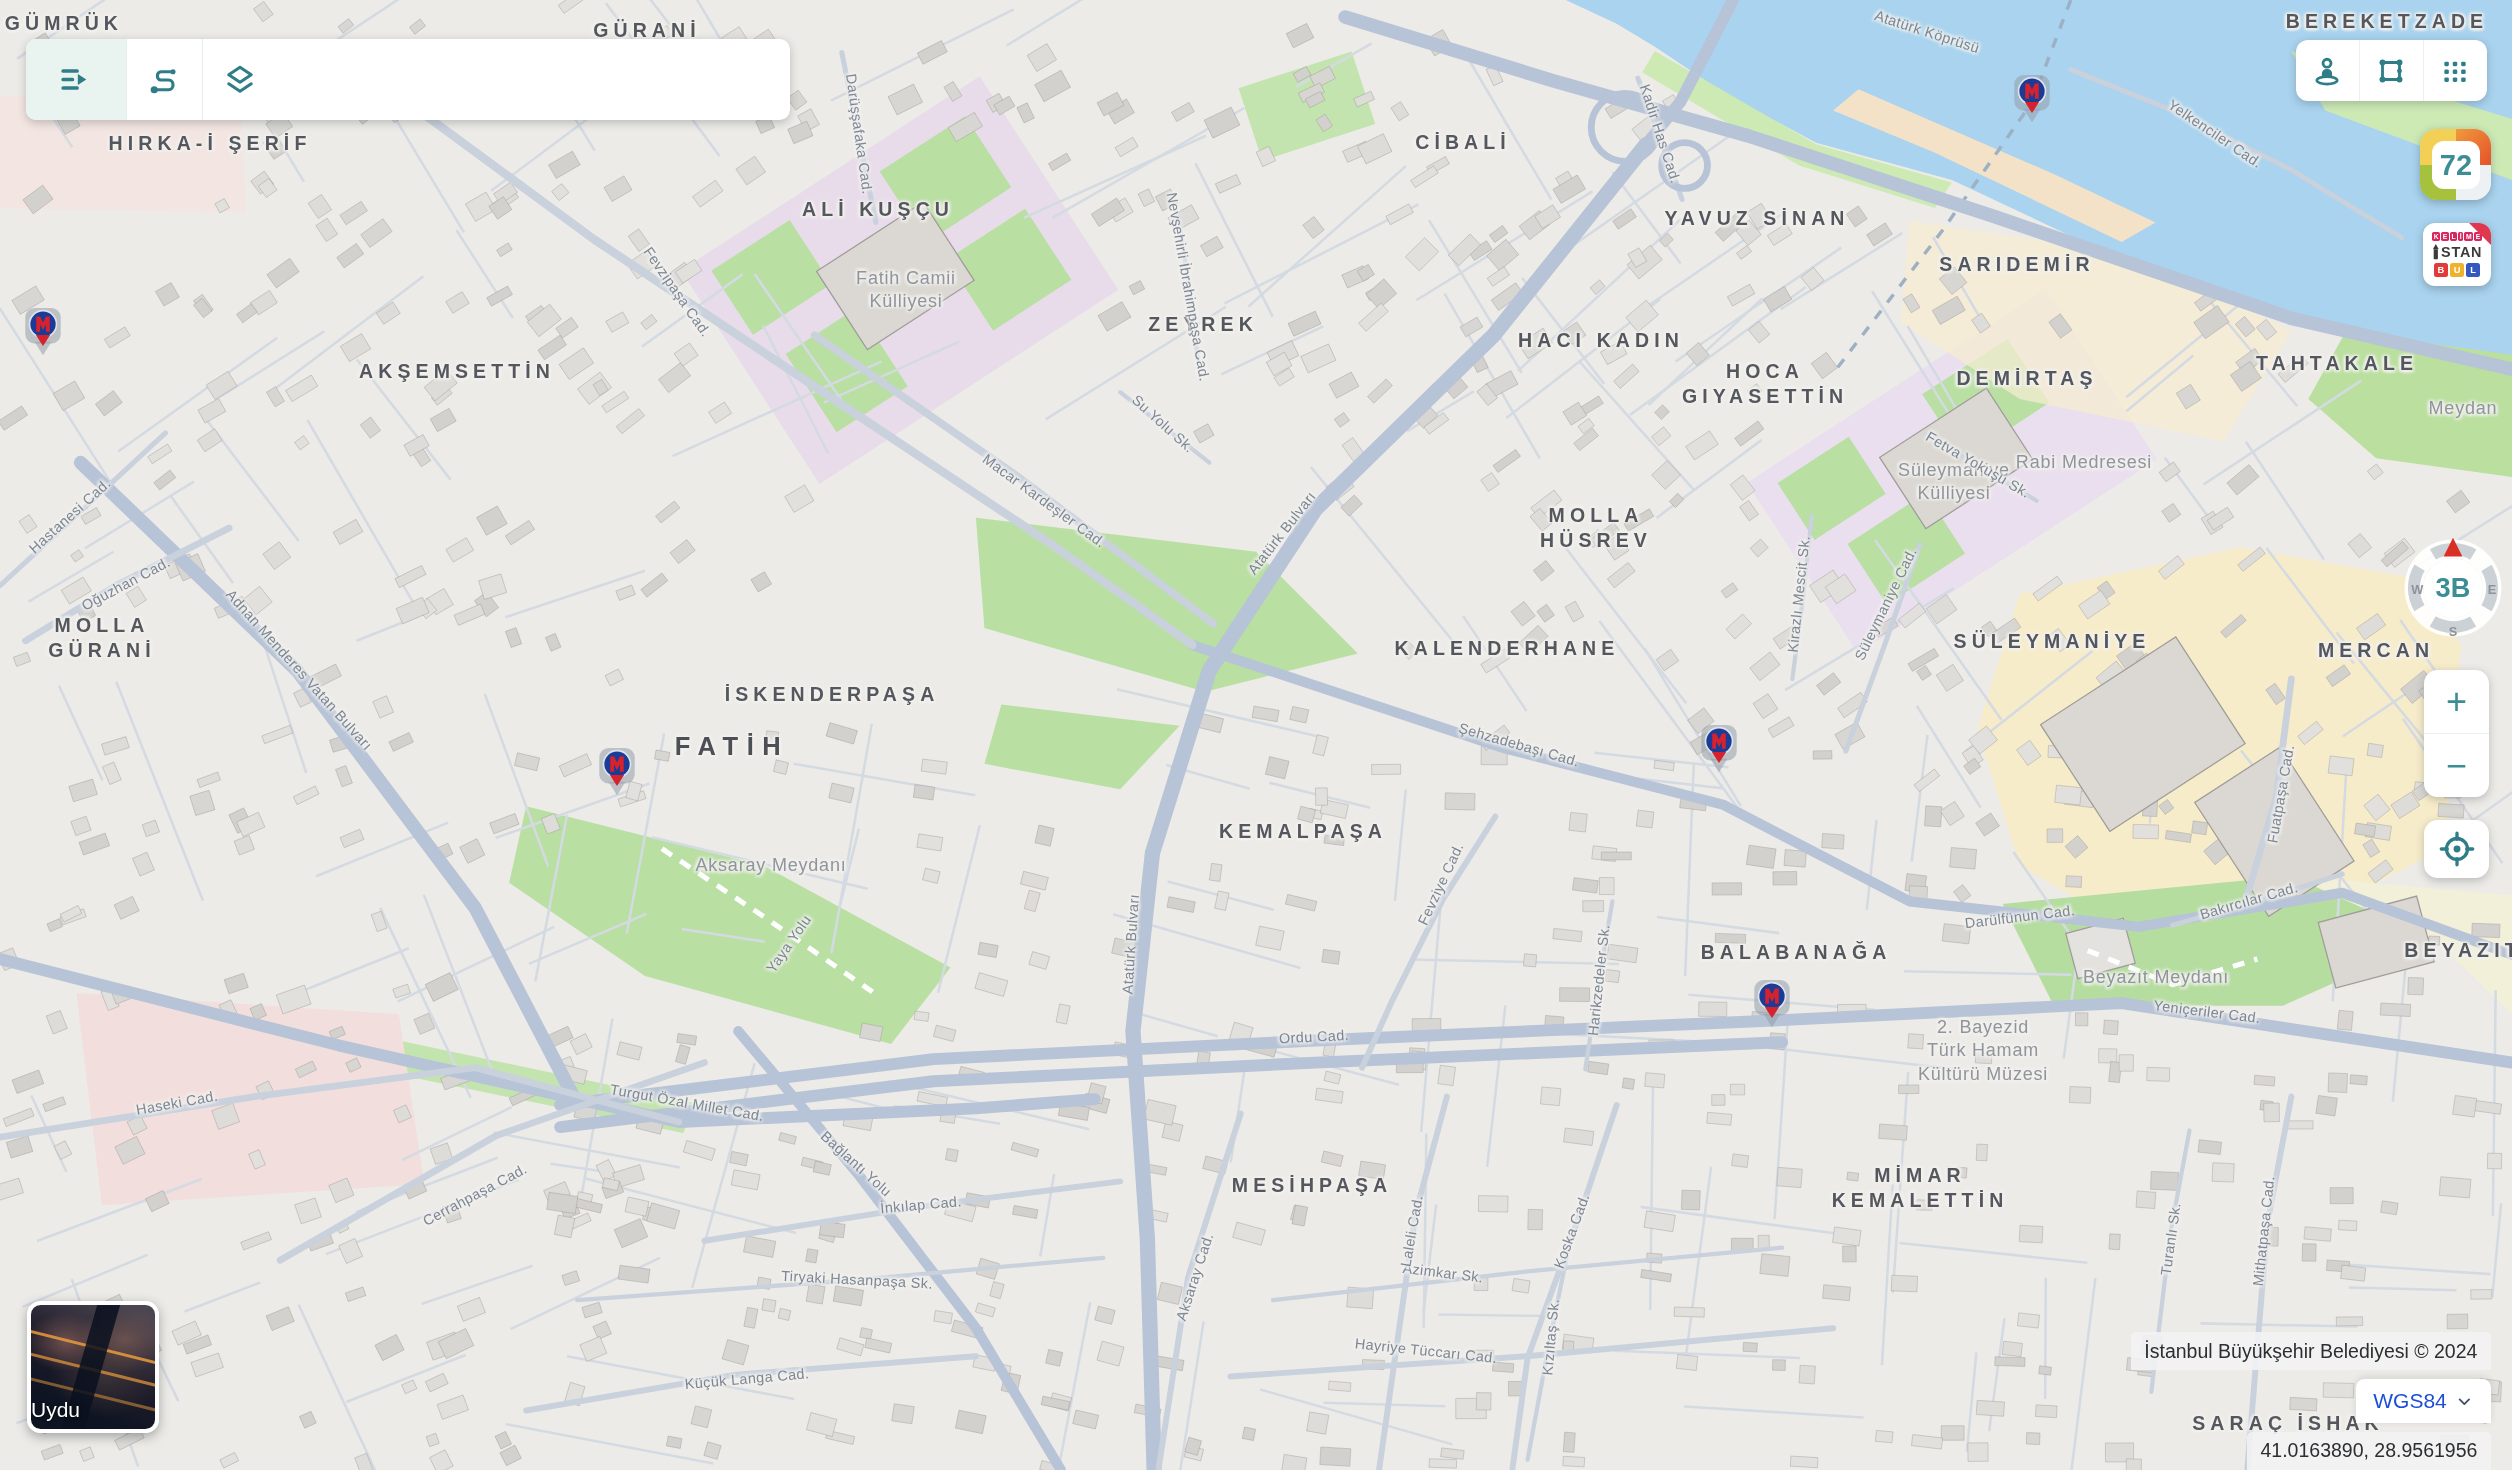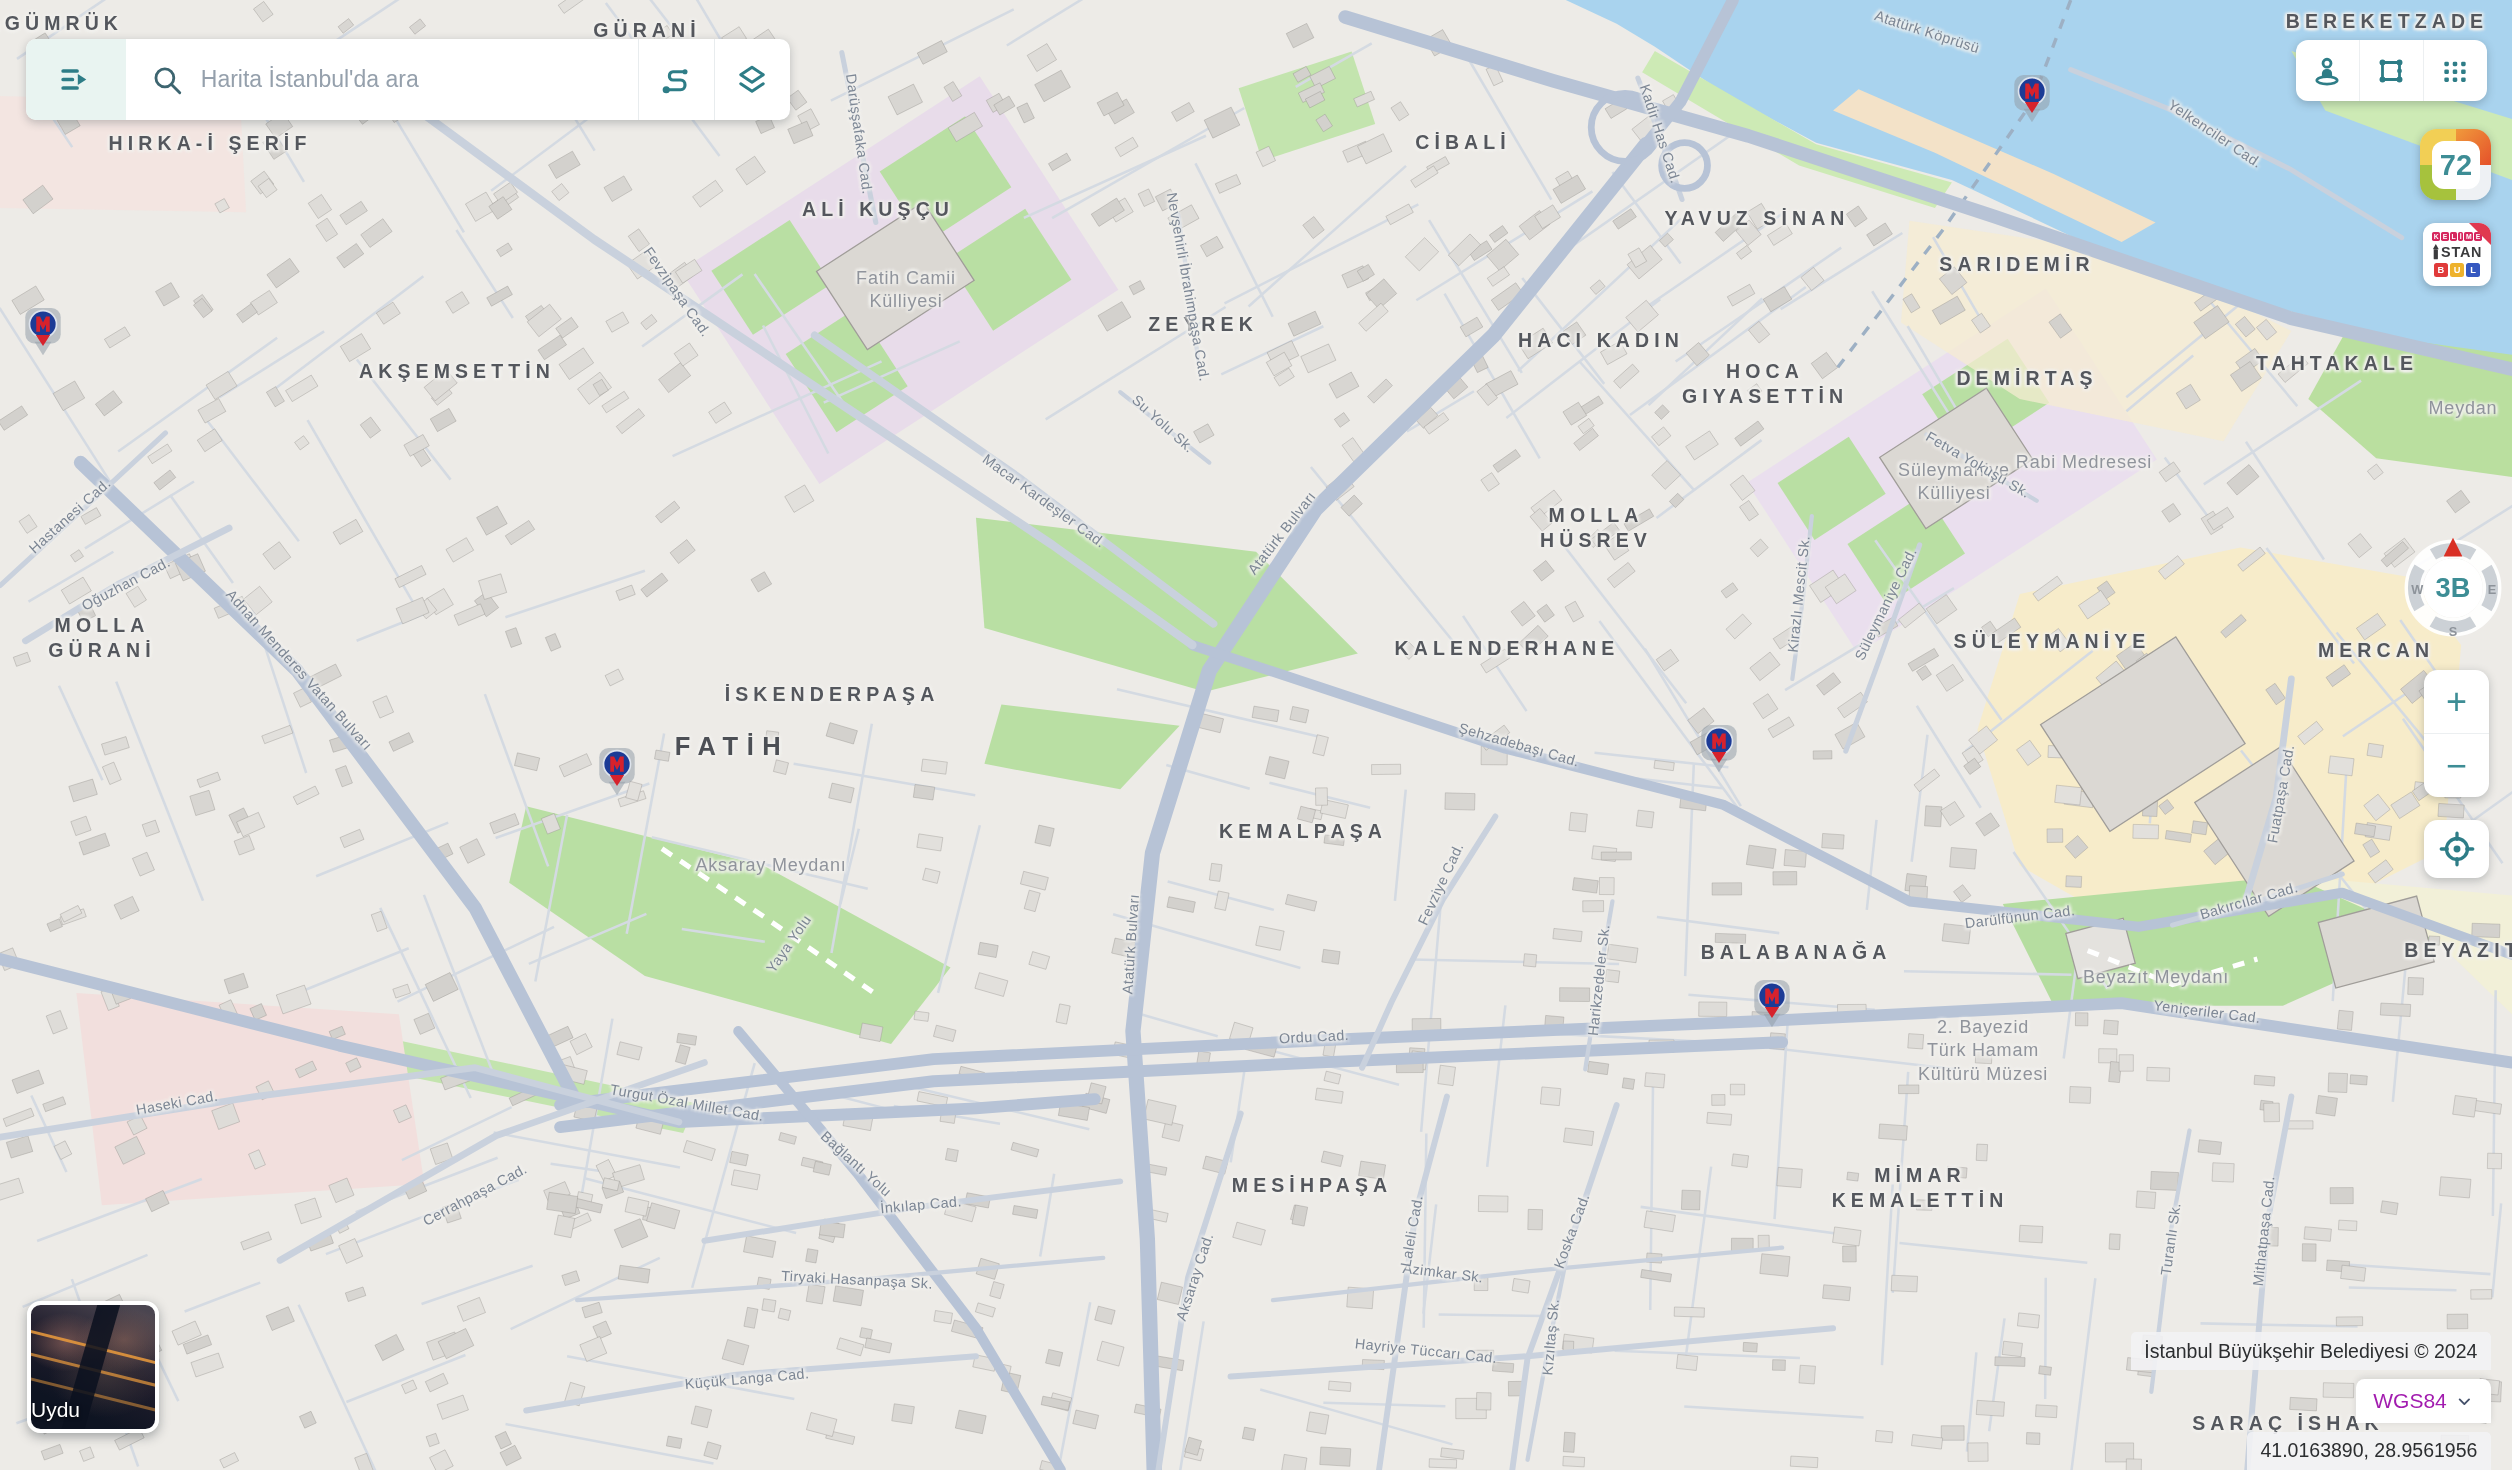--- a/index.html
+++ b/index.html
@@ -97,21 +97,21 @@
   .basemap-thumb::before{content:"";position:absolute;left:-20%;top:34%;width:150%;height:2.5px;background:rgba(235,155,60,.85);transform:rotate(14deg);box-shadow:0 22px 0 rgba(235,155,60,.7),0 46px 0 rgba(235,155,60,.5);}
   .basemap-thumb::after{content:"";position:absolute;left:38%;top:-10%;width:22px;height:130%;background:rgba(10,16,30,.85);transform:rotate(16deg);}
   .basemap-thumb .thumb-label{
     position:absolute;left:0;right:0;bottom:6.8px;color:#fff;font-size:21px;z-index:2;
     text-shadow:0 0.8px 3.4px rgba(0,0,0,.8);
   }
   
   .attribution{position:absolute;right:21px;bottom:0;display:flex;align-items:flex-end;gap:8.5px;flex-direction:column;}
   .attr-pill{background:rgba(243,243,245,.88);color:#2c2e30;font-size:19.5px;padding:7.6px 13.6px;border-radius:5.1px 5.1px 0 0;white-space:nowrap;}
   .datum-pill{
-    background:#fff;color:#a21caf;font-size:21px;padding:10.2px 17px;border-radius:8.5px 8.5px 0 0;
+    background:#fff;color:#1d4ed8;font-size:21px;padding:10.2px 17px;border-radius:8.5px 8.5px 0 0;
     display:flex;align-items:center;gap:8.5px;cursor:pointer;box-shadow:0 -1.7px 6.8px rgba(40,50,60,.12);white-space:nowrap;
   }
 </style>
 </head>
 <body>
 
 <div id="map-root">
   <svg id="basemap" width="2512" height="1470" viewBox="0 0 2960 1732">
     <g id="tints">
       <polygon points="0,113 283,120 290,250 0,245" fill="#f4e4e0" opacity="0.8"></polygon>
@@ -1291,27 +1291,20 @@
 </div>
 </div>
 
 <div class="searchbar">
   <div class="menu-sec">
     <svg width="37" height="37" viewBox="0 0 24 24">
       <path d="M4 6.5h9 M4 12h6 M4 17.5h9" stroke="#2e7d87" stroke-width="2.4" stroke-linecap="round" fill="none"></path>
       <path d="M13.5 8.5 L19 12 L13.5 15.5 Z" fill="#2e7d87"></path>
     </svg>
   </div>
-  <div class="input-sec">
-    <svg width="34" height="34" viewBox="0 0 24 24">
-      <circle cx="10.5" cy="10.5" r="6.3" stroke="#3d6570" stroke-width="2" fill="none"></circle>
-      <path d="M15.2 15.2 L21 21" stroke="#3d6570" stroke-width="2" stroke-linecap="round"></path>
-    </svg>
-    <input type="text" placeholder="Harita İstanbul'da ara" style="">
-  </div>
   <div class="icon-btn">
     <svg width="36" height="36" viewBox="0 0 24 24">
       <circle cx="5.5" cy="18.5" r="2.4" fill="#2e7d87"></circle>
       <path d="M7.5 18.5 h7.5 c4 0 4 -6.5 0 -6.5 H10 c-3.2 0 -3.2 -5.5 0 -5.5 h6.5" stroke="#2e7d87" stroke-width="2.1" fill="none" stroke-linecap="round"></path>
       <circle cx="18" cy="6.5" r="1.7" fill="#2e7d87"></circle>
     </svg>
   </div>
   <div class="icon-btn">
     <svg width="36" height="36" viewBox="0 0 24 24">
       <path d="M12 3.5 L19.5 8.5 L12 13.5 L4.5 8.5 Z" stroke="#2e7d87" stroke-width="2" fill="none" stroke-linejoin="round"></path>

